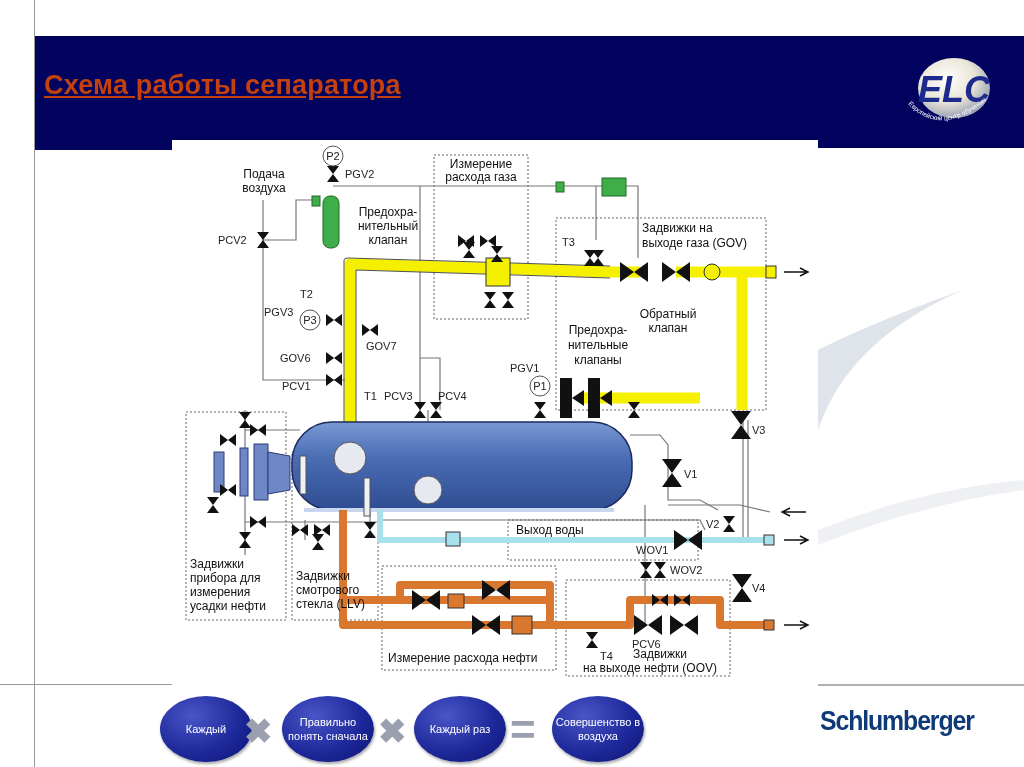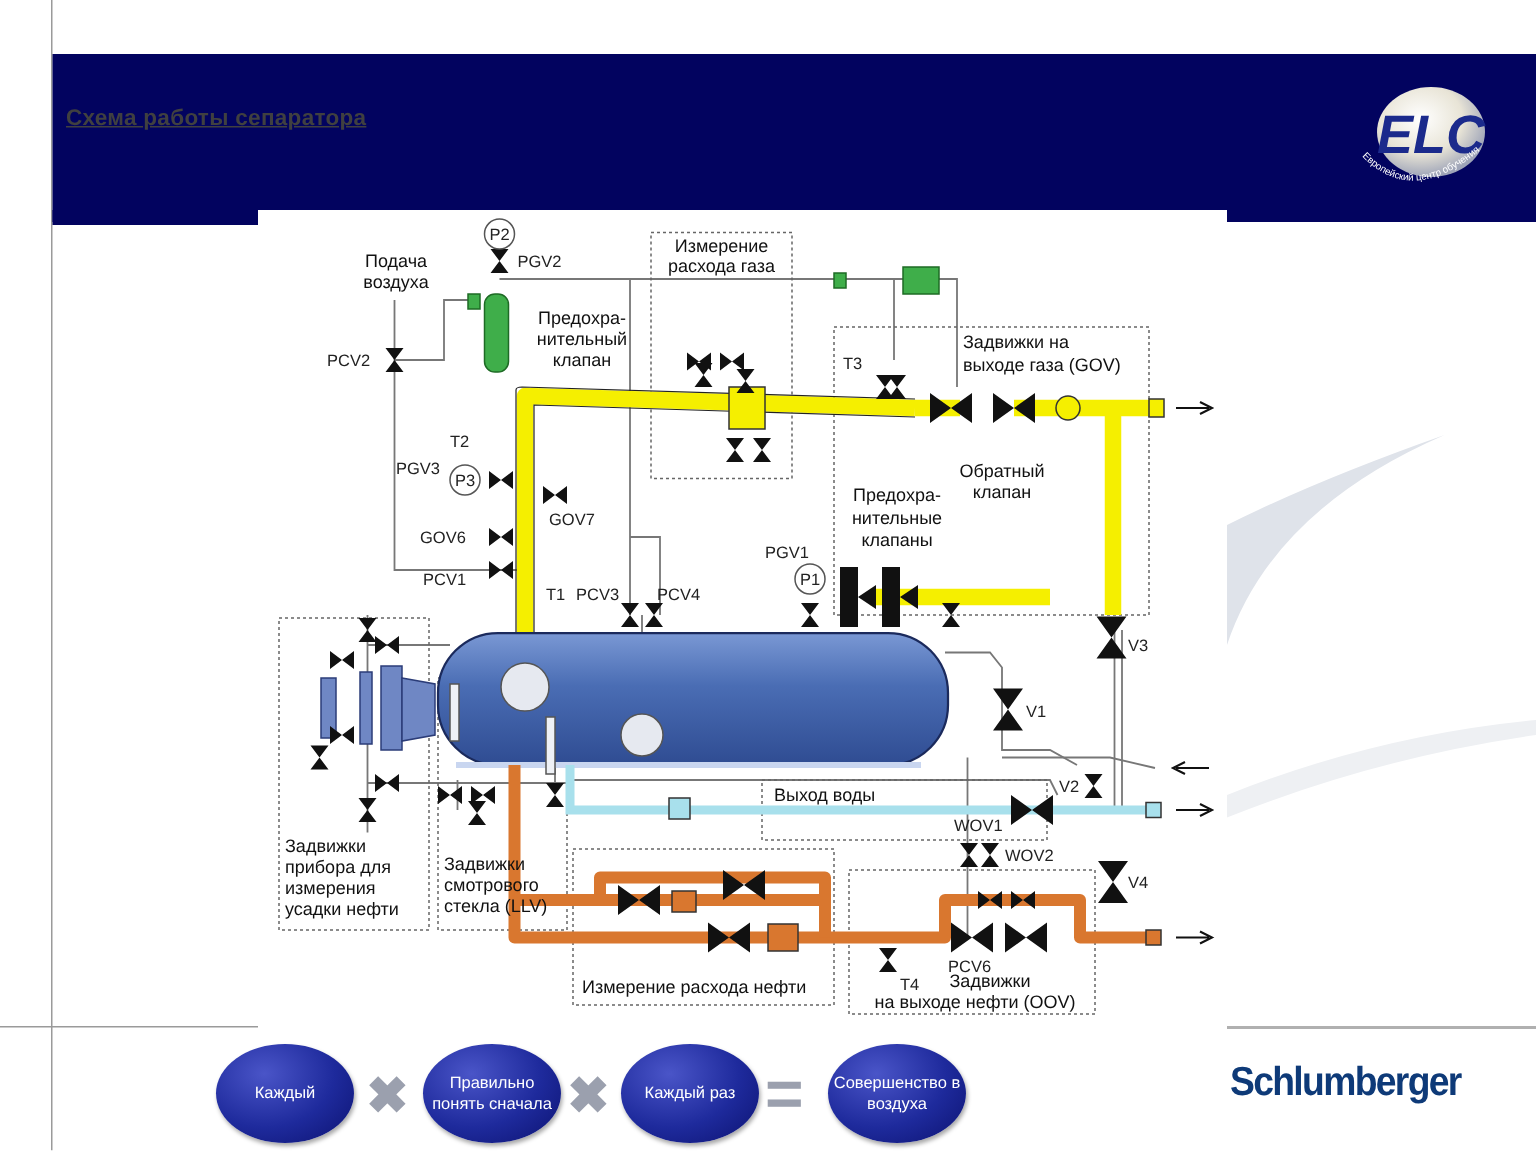--- a/index.html
+++ b/index.html
@@ -2,21 +2,21 @@
 <html><head>
 <meta charset="utf-8">
 <style>
   html, body { margin: 0; padding: 0; }
   body { width: 1024px; height: 767px; position: relative; overflow: hidden; background: #ffffff; font-family: "Liberation Sans", sans-serif; }
   .vline { position: absolute; left: 34px; top: 0; width: 1px; height: 767px; background: #9a9a9a; }
   .hline-left { position: absolute; left: 0; top: 684px; width: 172px; height: 1px; background: #9a9a9a; }
   .hline-right { position: absolute; left: 818px; top: 684px; width: 206px; height: 2px; background: #b0b0b0; }
   .header { position: absolute; left: 35px; top: 36px; width: 989px; height: 112px; background: #02035f; }
   .header-notch { position: absolute; left: 35px; top: 140px; width: 137px; height: 10px; background: #02035f; }
-  .title { position: absolute; left: 44px; top: 70px; color: #404040; font-weight: bold; font-size: 15px; text-decoration: underline; letter-spacing: 0.2px; }
+  .title { position: absolute; left: 44px; top: 70px; color: #c2410c; font-weight: bold; font-size: 27px; text-decoration: underline; letter-spacing: 0.2px; }
   .elc { position: absolute; left: 894px; top: 52px; width: 110px; height: 80px; }
   .diagram { position: absolute; left: 172px; top: 140px; width: 646px; height: 545px; background: #ffffff; }
   .swoosh { position: absolute; left: 818px; top: 250px; width: 206px; height: 180px; }
   .swoosh2 { position: absolute; left: 818px; top: 470px; width: 206px; height: 80px; }
   .bubble { position: absolute; top: 696px; width: 92px; height: 66px; border-radius: 50%; background: radial-gradient(ellipse at 35% 30%, #4a55c8 0%, #1e2a9c 55%, #0c1270 100%); color: #ffffff; font-size: 11px; display: flex; align-items: center; justify-content: center; text-align: center; line-height: 1.3; box-shadow: 1px 2px 3px rgba(0,0,0,0.35); }
   .op { position: absolute; top: 714px; color: #9ba0ae; font-size: 34px; font-weight: bold; line-height: 1; }
   .slb { position: absolute; left: 820px; top: 706px; color: #0e3a78; font-size: 27px; font-weight: bold; letter-spacing: -1.2px; transform: scaleX(0.92); transform-origin: left; }
   svg text { font-family: "Liberation Sans", sans-serif; }
 </style>
 </head>
@@ -256,21 +256,21 @@
     <text x="668" y="318" text-anchor="middle"><tspan x="668">Обратный</tspan><tspan x="668" dy="14">клапан</tspan></text>
     <text x="598" y="334" text-anchor="middle"><tspan x="598">Предохра-</tspan><tspan x="598" dy="15">нительные</tspan><tspan x="598" dy="15">клапаны</tspan></text>
     <text x="190" y="568"><tspan x="190">Задвижки</tspan><tspan x="190" dy="14">прибора для</tspan><tspan x="190" dy="14">измерения</tspan><tspan x="190" dy="14">усадки нефти</tspan></text>
     <text x="296" y="580"><tspan x="296">Задвижки</tspan><tspan x="296" dy="14">смотрового</tspan><tspan x="296" dy="14">стекла (LLV)</tspan></text>
     <text x="516" y="534">Выход воды</text>
     <text x="388" y="662">Измерение расхода нефти</text>
     <text x="648" y="658" text-anchor="middle"><tspan x="660">Задвижки</tspan><tspan x="650" dy="14">на выходе нефти (OOV)</tspan></text>
   </g>
 </svg>
 
-<div class="bubble" style="left:144px;">Каждый</div>
+<div class="bubble" style="left:160px;">Каждый</div>
 <div class="op" style="left:244px;">✖</div>
 <div class="bubble" style="left:282px;">Правильно понять сначала</div>
 <div class="op" style="left:378px;">✖</div>
 <div class="bubble" style="left:414px;text-align:center;">Каждый раз</div>
 <div class="op" style="left:510px; top:708px; font-size:44px;">=</div>
 <div class="bubble" style="left:552px;">Совершенство в воздуха</div>
 
 <div class="slb">Schlumberger</div>
 
 </body></html>

